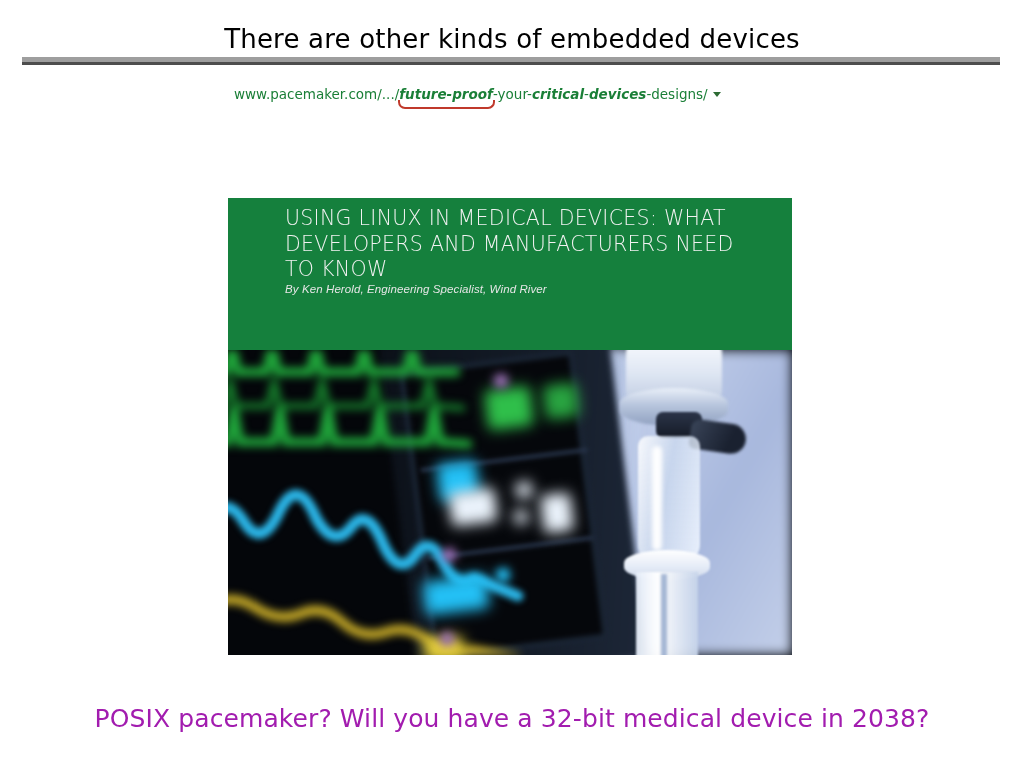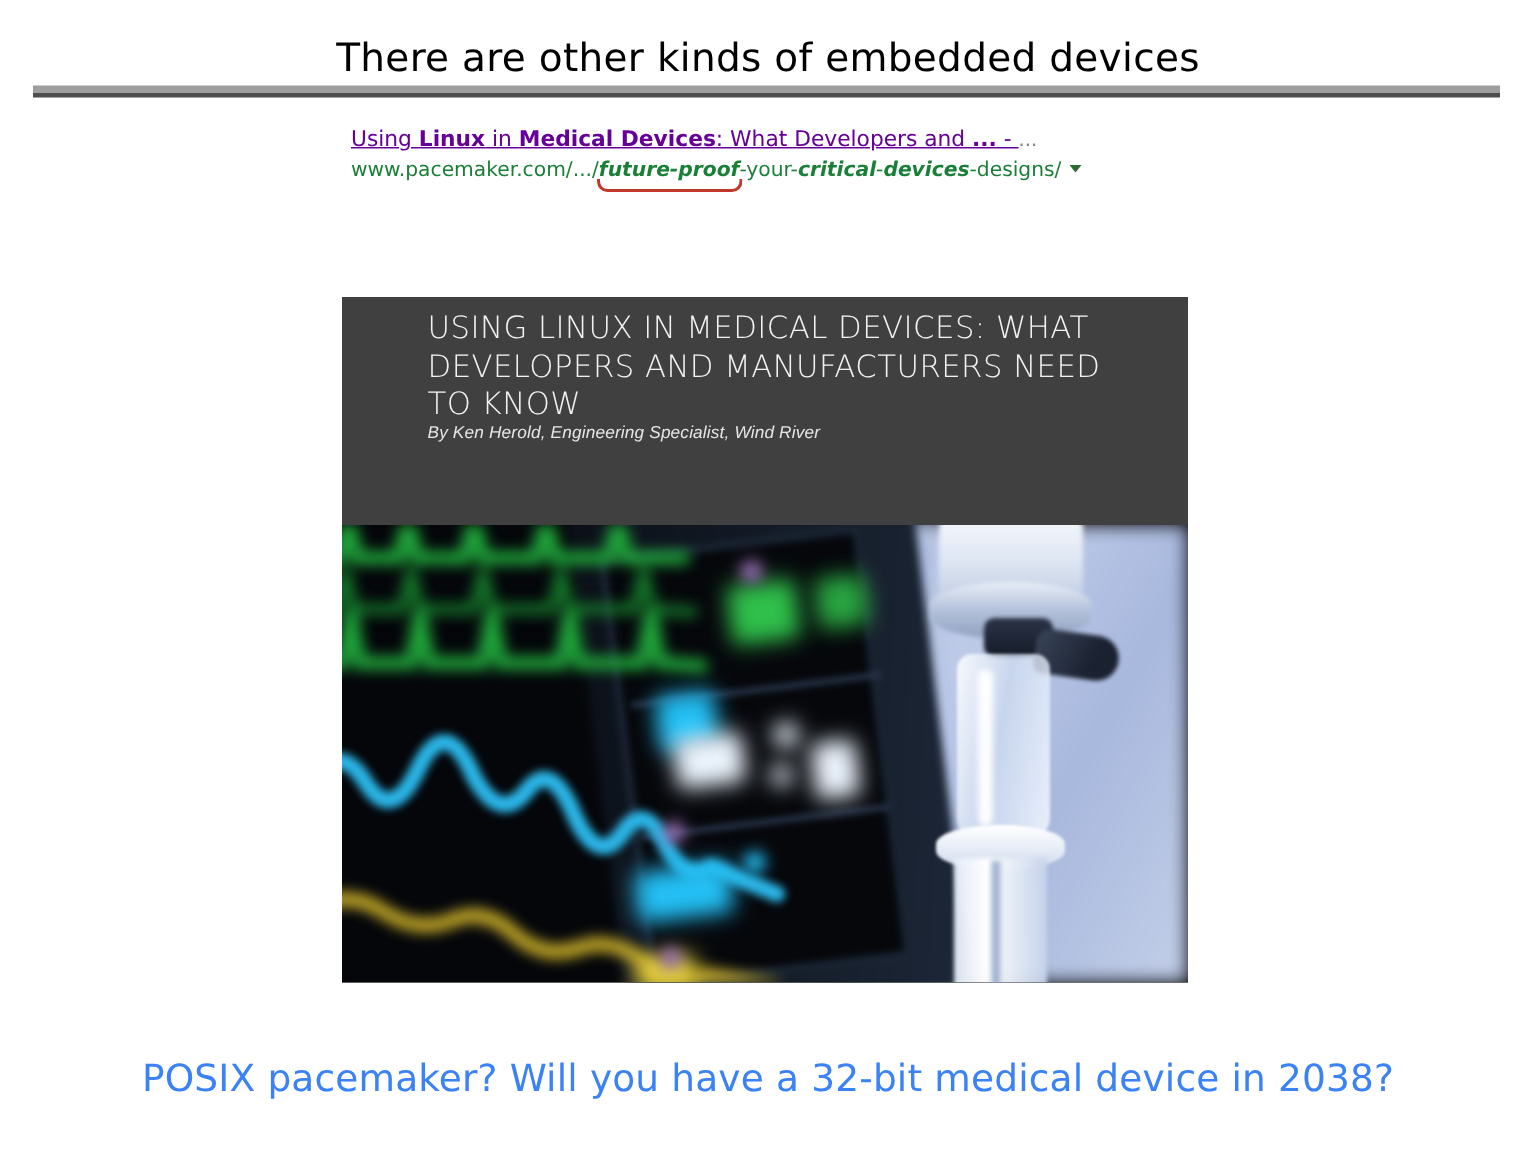--- a/index.html
+++ b/index.html
@@ -135,21 +135,21 @@
     width: 564px;
     height: 457px;
     overflow: hidden;
     background: #000000;
   }
   #wp-header {
     position: absolute;
     left: 0; top: 0;
     width: 564px;
     height: 152px;
-    background: #404040;
+    background: #15803d;
   }
   #wp-title {
     position: absolute;
     left: 57px;
     top: 8px;
     width: 470px;
     color: #f2f2f2;
     font-family: "DejaVu Sans", sans-serif;
     font-weight: 300;
     font-size: 20.5px;
@@ -313,40 +313,37 @@
   
   #bottom-caption {
     position: absolute;
     left: 0;
     top: 704px;
     width: 1024px;
     text-align: center;
     font-family: "DejaVu Sans", sans-serif;
     font-size: 25px;
     font-weight: 400;
-    color: #3b82f6;
+    color: #a21caf;
     white-space: nowrap;
     letter-spacing: 0.1px;
   }
 </style>
 </head>
 <body>
 
 <div id="slide-title">There are other kinds of embedded devices</div>
 
 <div id="title-divider">
   <div class="bar-light"></div>
   <div class="bar-dark"></div>
 </div>
 
 <div id="search-result">
 
-  <div id="result-title">
-    <span class="lnk"><span>Using </span><b>Linux</b><span> in </span><b>Medical Devices</b><span>: What Developers and </span><b>...</b><span> - </span></span><span class="tail-ellipsis">...</span>
-  </div>
 
   <div id="result-url-line">
     <span class="u">www.pacemaker.com/.../</span><b>future-proof</b><span class="u">-your-</span><b>critical</b><span class="u">-</span><b>devices</b><span class="u">-designs/</span><span id="url-caret"></span>
     <span id="annot-underline"></span>
   </div>
 
 
 </div>
 
 <div id="whitepaper">

